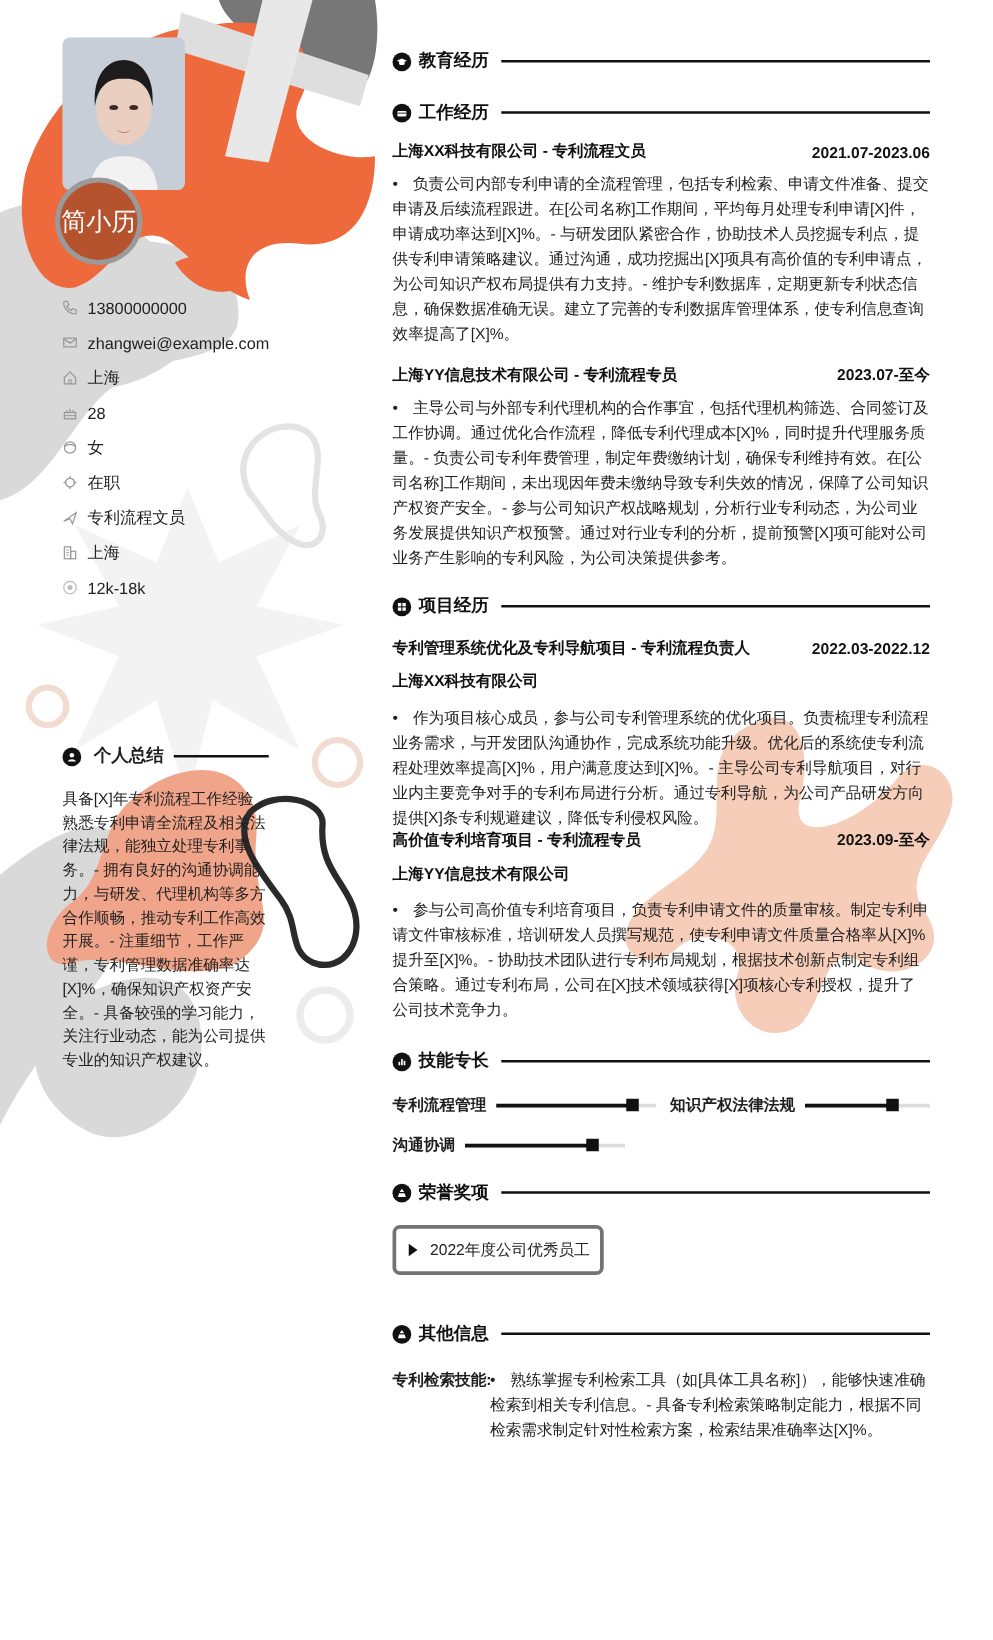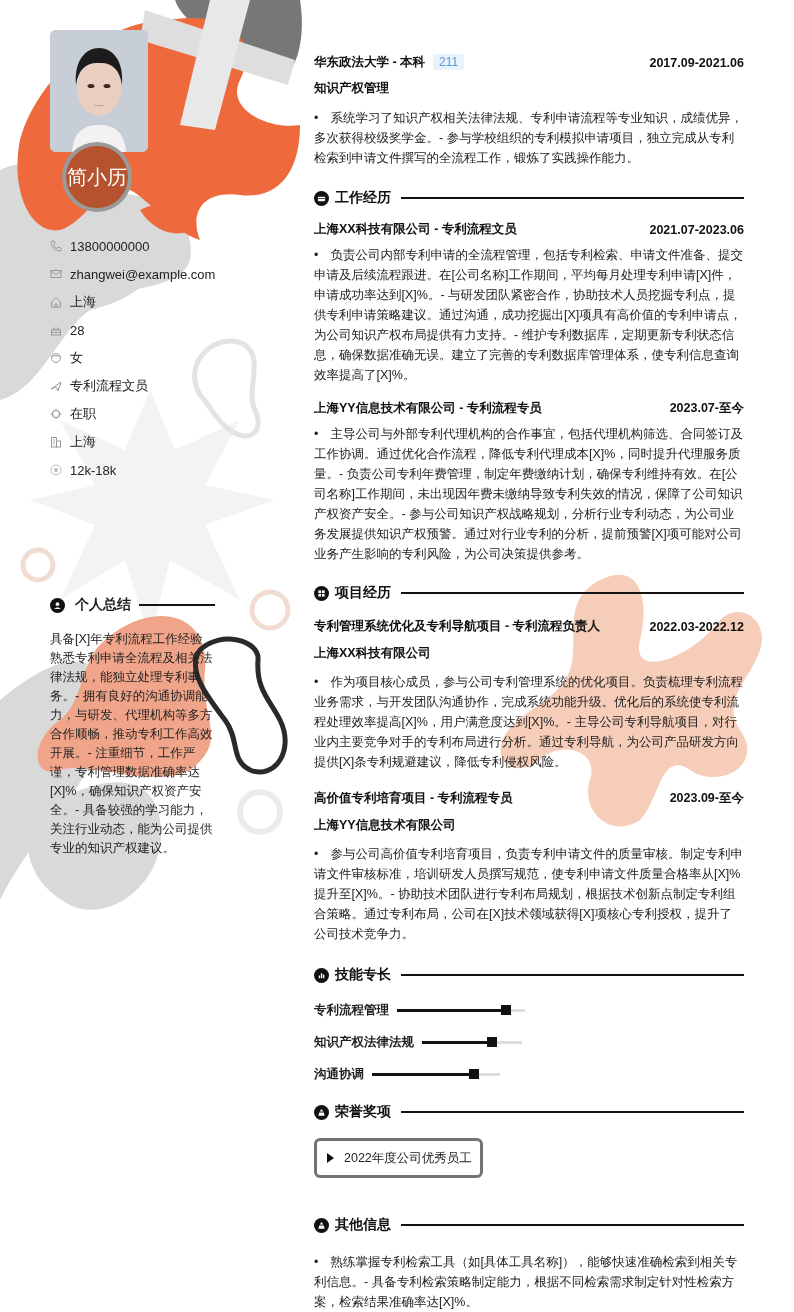--- a/index.html
+++ b/index.html
@@ -3,21 +3,21 @@
 <meta charset="utf-8">
 <style>
   * { box-sizing: border-box; margin: 0; padding: 0; }
   html, body { width: 794px; height: 1312px; overflow: hidden; background: #ffffff; }
   body { font-family: "Liberation Sans", "DejaVu Sans", sans-serif; color: #1f1f1f; position: relative; }
 
   .bg-layer { position: absolute; left: 0; top: 0; width: 794px; height: 1312px; z-index: 0; pointer-events: none; }
 
   .sidebar { position: absolute; left: 0; top: 0; width: 300px; height: 1312px; z-index: 1; }
   .photo { position: absolute; left: 50px; top: 30px; width: 98px; height: 122px; border-radius: 6px; overflow: hidden; background: #c9ced6; }
-  .name-badge { position: absolute; left: 62px; top: 142px; width: 70px; height: 70px; border-radius: 50%; background: #9a9a9a; }
+  .name-badge { position: absolute; left: 44px; top: 142px; width: 70px; height: 70px; border-radius: 50%; background: #9a9a9a; }
   .name-badge-inner { position: absolute; left: 4px; top: 4px; width: 62px; height: 62px; border-radius: 50%; background: #b5532e; display: flex; align-items: center; justify-content: center; }
   .name-text { color: #ffffff; font-size: 20px; letter-spacing: 0px; font-weight: 400; white-space: nowrap; }
 
   .contact-list { position: absolute; left: 50px; top: 232px; width: 230px; }
   .contact-item { display: flex; align-items: center; height: 28px; font-size: 13px; color: #222; }
   .contact-icon { width: 12px; height: 12px; margin-right: 8px; display: inline-flex; align-items: center; justify-content: center; }
   .contact-icon svg { width: 12px; height: 12px; }
 
   .summary-title-row { position: absolute; left: 50px; top: 596px; width: 165px; display: flex; align-items: center; }
   .summary-title { font-size: 14px; font-weight: 700; margin-left: 4px; white-space: nowrap; }
@@ -30,21 +30,21 @@
   .section-icon svg { width: 9px; height: 9px; }
   .section-title { font-size: 14px; font-weight: 700; white-space: nowrap; color: #111; }
   .section-line { flex: 1; height: 1.5px; background: #111; margin-left: 10px; }
 
   .entry-head { display: flex; justify-content: space-between; align-items: center; font-size: 12.5px; font-weight: 700; color: #111; }
   .entry-sub { font-size: 12.5px; font-weight: 700; color: #111; }
   .tag { display: inline-block; background: #e8f3fc; color: #5b9bd5; font-weight: 400; font-size: 12px; padding: 0 6px; margin-left: 8px; border-radius: 2px; line-height: 16px; }
   .entry-desc { font-size: 12.5px; line-height: 20px; color: #222; }
   .bullet { display: inline-block; margin-right: 12px; }
 
-  .skills { display: flex; flex-wrap: wrap; flex-direction: column; }
+  .skills { display: flex; flex-wrap: wrap; }
   .skill { display: flex; align-items: center; height: 22px; margin-bottom: 10px; }
   .skill-name { font-size: 12.5px; font-weight: 700; white-space: nowrap; margin-right: 8px; }
   .skill-track { position: relative; height: 3px; background: #dddddd; }
   .skill-fill { position: absolute; left: 0; top: 0; height: 3px; background: #111; }
   .skill-thumb { position: absolute; top: -4px; width: 10px; height: 10px; background: #111; }
 
   .award-chip { display: inline-flex; align-items: center; height: 40px; border: 3px solid #737373; border-radius: 6px; padding: 0 8px 0 10px; font-size: 12.5px; color: #222; background: #fff; }
   .award-arrow { width: 0; height: 0; border-left: 7px solid #111; border-top: 5px solid transparent; border-bottom: 5px solid transparent; margin-right: 10px; }
 
   .other-row { display: flex; font-size: 12.5px; line-height: 20px; }
@@ -143,33 +143,33 @@
           <svg viewBox="0 0 12 12">
             <circle cx="6" cy="6" r="4.5" fill="none" stroke="#999" stroke-width="1"></circle>
             <path d="M2,5 C4,3 8,3 10,5" fill="none" stroke="#999" stroke-width="1"></path>
           </svg>
         </span>
       <span>女</span>
     </div>
     <div class="contact-item">
       <span class="contact-icon">
           <svg viewBox="0 0 12 12">
-            <path d="M1,9 L11,2 L8,11 L6,7 Z" fill="none" stroke="#999" stroke-width="1"></path>
-          </svg>
-        </span>
-      <span>专利流程文员</span>
-    </div>
-    <div class="contact-item">
-      <span class="contact-icon">
-          <svg viewBox="0 0 12 12">
             <circle cx="6" cy="6" r="3.5" fill="none" stroke="#999" stroke-width="1.2"></circle>
             <path d="M6,0.8 L6,2.2 M6,9.8 L6,11.2 M0.8,6 L2.2,6 M9.8,6 L11.2,6" stroke="#999" stroke-width="1"></path>
           </svg>
         </span>
       <span>在职</span>
+    </div>
+    <div class="contact-item">
+      <span class="contact-icon">
+          <svg viewBox="0 0 12 12">
+            <path d="M1,9 L11,2 L8,11 L6,7 Z" fill="none" stroke="#999" stroke-width="1"></path>
+          </svg>
+        </span>
+      <span>专利流程文员</span>
     </div>
     <div class="contact-item">
       <span class="contact-icon">
           <svg viewBox="0 0 12 12">
             <rect x="1.5" y="1.5" width="5" height="9.5" fill="none" stroke="#999" stroke-width="1"></rect>
             <rect x="6.5" y="5" width="4" height="6" fill="none" stroke="#999" stroke-width="1"></rect>
             <path d="M3,4 L5,4 M3,6 L5,6 M3,8 L5,8" stroke="#999" stroke-width="0.8"></path>
           </svg>
         </span>
       <span>上海</span>
@@ -194,27 +194,29 @@
       </span>
     <span class="summary-title">个人总结</span>
     <span class="summary-title-line"></span>
   </div>
   <div class="summary-text">具备[X]年专利流程工作经验，熟悉专利申请全流程及相关法律法规，能独立处理专利事务。- 拥有良好的沟通协调能力，与研发、代理机构等多方合作顺畅，推动专利工作高效开展。- 注重细节，工作严谨，专利管理数据准确率达[X]%，确保知识产权资产安全。- 具备较强的学习能力，关注行业动态，能为公司提供专业的知识产权建议。</div>
 </div>
 
 <div class="main">
 
   <div>
-    <div style="margin-top:16px;">
-      <div class="entry-head">
-        <span><span>华东政法大学 - 本科</span><span class="tag">211</span></span>
-        <span>2017.09-2021.06</span>
-      </div>
-      <div class="entry-sub" style="margin-top:9px;">知识产权管理</div>
-      <div class="entry-desc" style="margin-top:11px;"><span class="bullet">•</span><span>系统学习了知识产权相关法律法规、专利申请流程等专业知识，成绩优异，多次获得校级奖学金。- 参与学校组织的专利模拟申请项目，独立完成从专利检索到申请文件撰写的全流程工作，锻炼了实践操作能力。</span></div>
+    <div class="section-header">
+      <span class="section-icon">
+          <svg viewBox="0 0 10 10">
+            <path d="M0.5,4 L5,2 L9.5,4 L5,6 Z" fill="#fff"></path>
+            <path d="M2.5,5 L2.5,7 C3.5,8 6.5,8 7.5,7 L7.5,5" fill="#fff"></path>
+          </svg>
+        </span>
+      <span class="section-title">教育经历</span>
+      <span class="section-line"></span>
     </div>
   </div>
 
   <div style="margin-top:19px;">
     <div class="section-header">
       <span class="section-icon">
           <svg viewBox="0 0 10 10">
             <rect x="1" y="3" width="8" height="5" rx="1" fill="#fff"></rect>
             <path d="M1,5 L9,5" stroke="#111" stroke-width="0.8"></path>
           </svg>
@@ -252,21 +254,21 @@
       <span class="section-line"></span>
     </div>
     <div style="margin-top:14px;">
       <div class="entry-head">
         <span>专利管理系统优化及专利导航项目 - 专利流程负责人</span>
         <span>2022.03-2022.12</span>
       </div>
       <div class="entry-sub" style="margin-top:10px;">上海XX科技有限公司</div>
       <div class="entry-desc" style="margin-top:10px;"><span class="bullet">•</span><span>作为项目核心成员，参与公司专利管理系统的优化项目。负责梳理专利流程业务需求，与开发团队沟通协作，完成系统功能升级。优化后的系统使专利流程处理效率提高[X]%，用户满意度达到[X]%。- 主导公司专利导航项目，对行业内主要竞争对手的专利布局进行分析。通过专利导航，为公司产品研发方向提供[X]条专利规避建议，降低专利侵权风险。</span></div>
     </div>
-    <div style="margin-top:18px;">
+    <div style="margin-top:0;">
       <div class="entry-head">
         <span>高价值专利培育项目 - 专利流程专员</span>
         <span>2023.09-至今</span>
       </div>
       <div class="entry-sub" style="margin-top:10px;">上海YY信息技术有限公司</div>
       <div class="entry-desc" style="margin-top:10px;"><span class="bullet">•</span><span>参与公司高价值专利培育项目，负责专利申请文件的质量审核。制定专利申请文件审核标准，培训研发人员撰写规范，使专利申请文件质量合格率从[X]%提升至[X]%。- 协助技术团队进行专利布局规划，根据技术创新点制定专利组合策略。通过专利布局，公司在[X]技术领域获得[X]项核心专利授权，提升了公司技术竞争力。</span></div>
     </div>
   </div>
 
   <div style="margin-top:20px;">
@@ -328,17 +330,18 @@
     <div class="section-header">
       <span class="section-icon">
           <svg viewBox="0 0 10 10">
             <path d="M5,1 L7,4 L3,4 Z M2.5,5 L7.5,5 L8.5,8.5 L1.5,8.5 Z" fill="#fff"></path>
           </svg>
         </span>
       <span class="section-title">其他信息</span>
       <span class="section-line"></span>
     </div>
     <div class="other-row" style="margin-top:16px;">
+      <span class="other-label">专利检索技能:</span>
       <span class="other-value"><span class="bullet">•</span><span>熟练掌握专利检索工具（如[具体工具名称]），能够快速准确检索到相关专利信息。- 具备专利检索策略制定能力，根据不同检索需求制定针对性检索方案，检索结果准确率达[X]%。</span></span>
     </div>
   </div>
 
 </div>
 
 </body></html>

